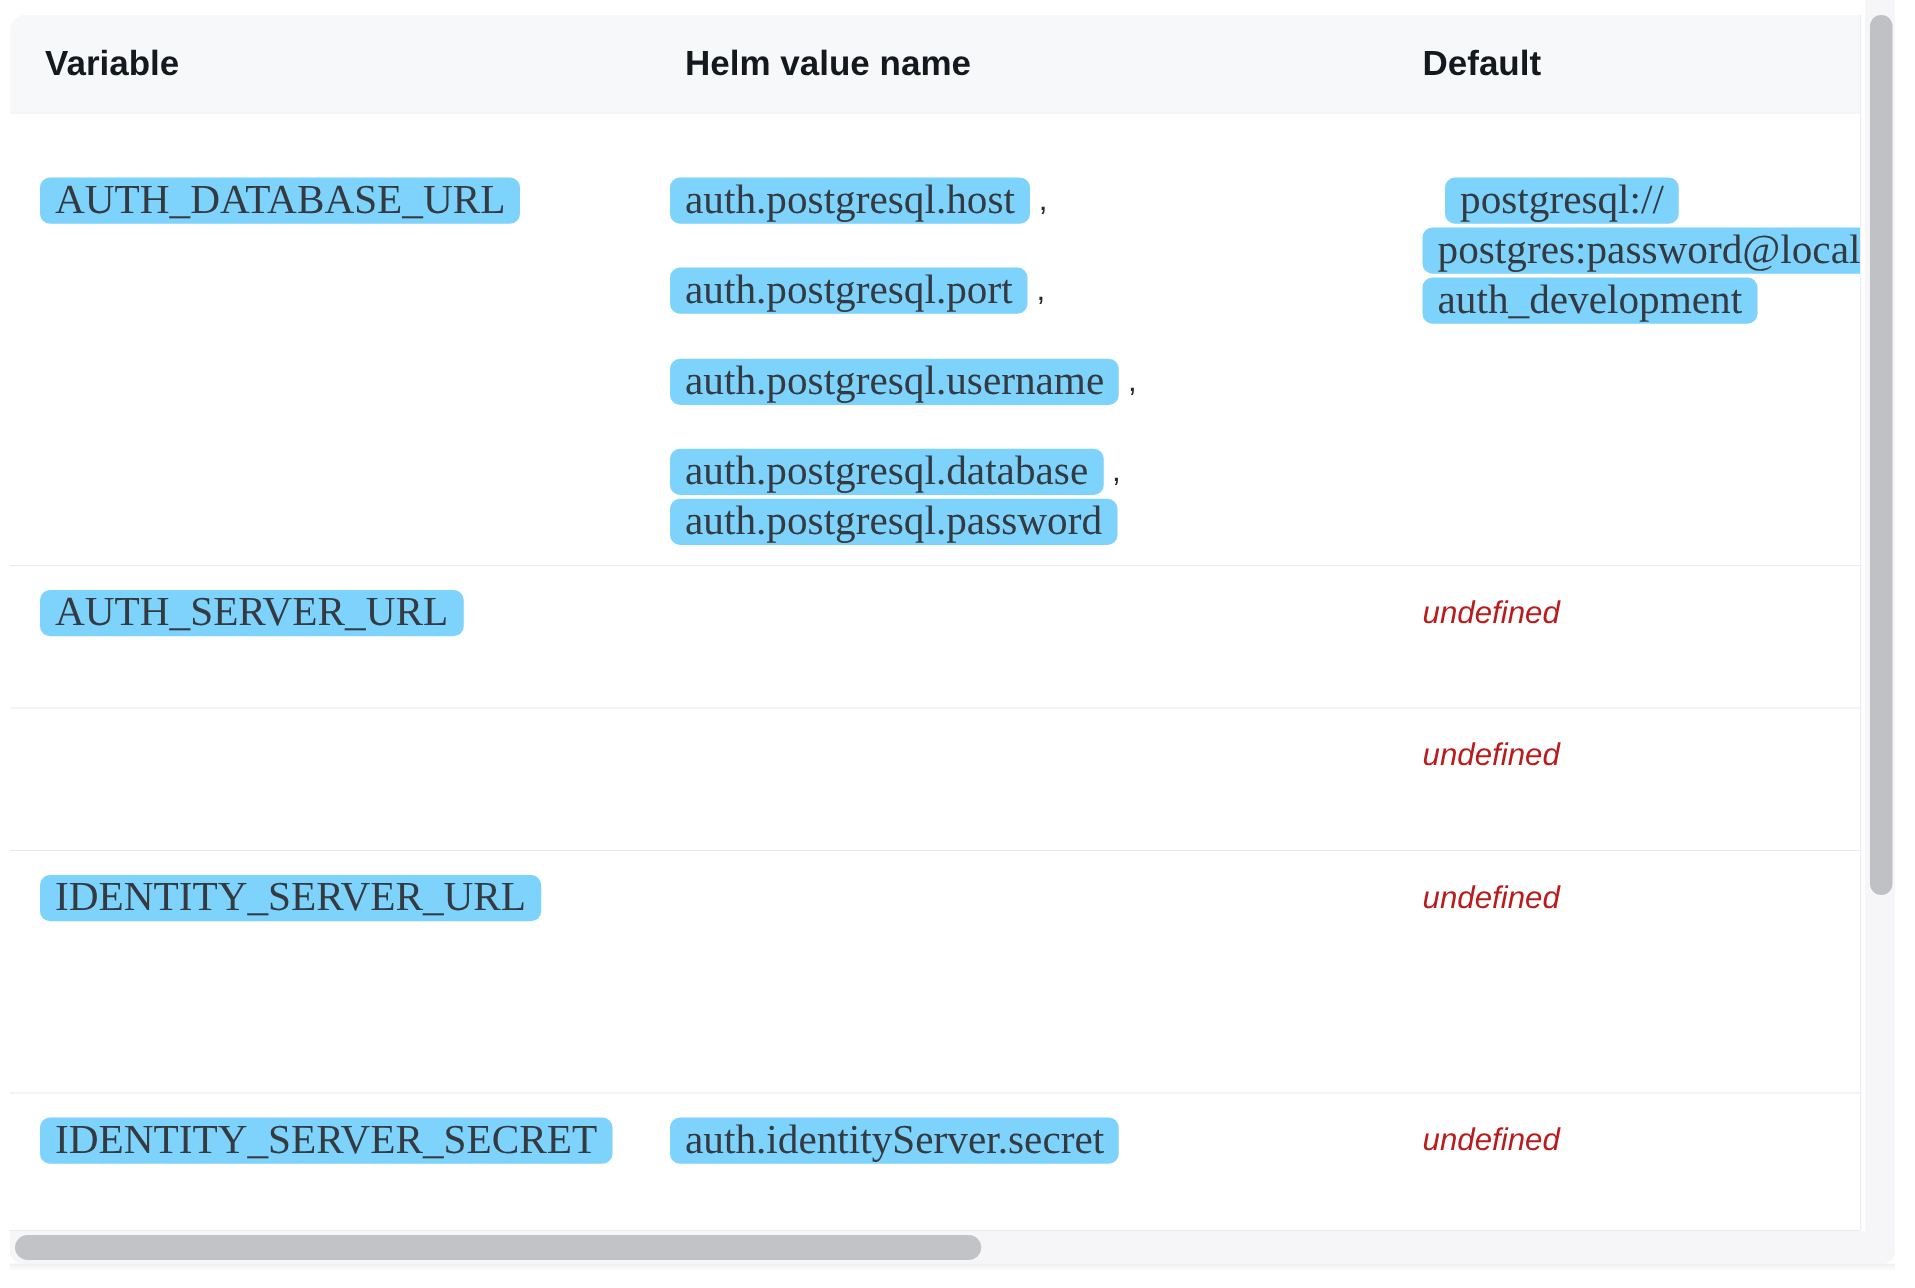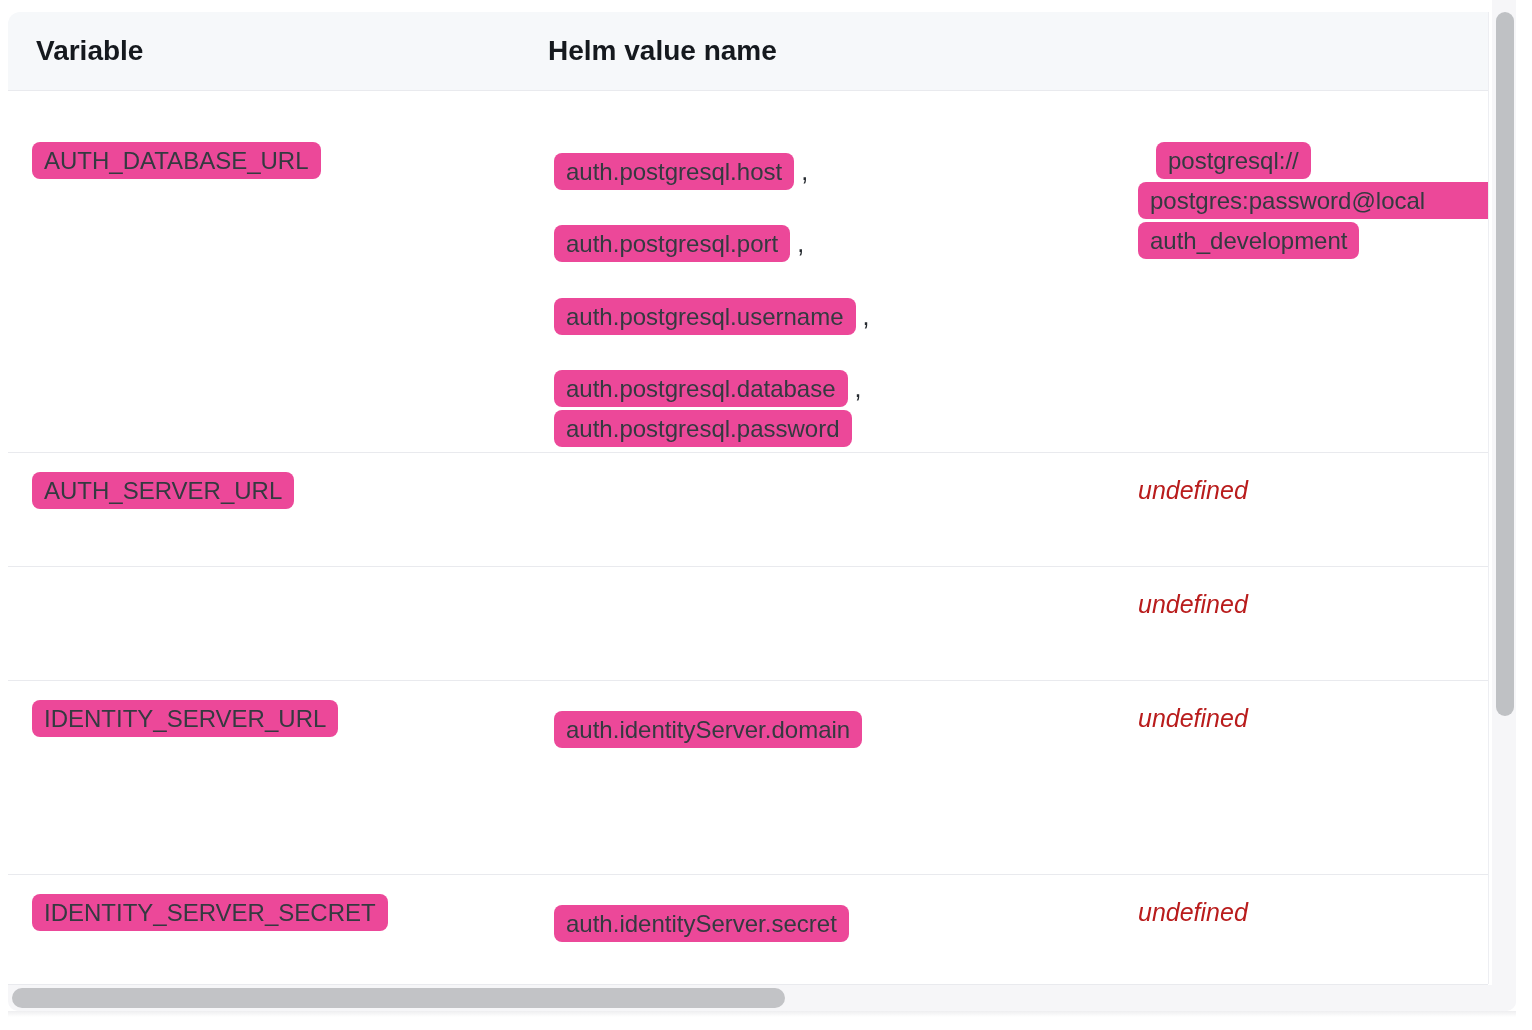--- a/index.html
+++ b/index.html
@@ -48,37 +48,37 @@
     position:absolute; left:1488px; top:12px; width:1px; height:972px;
     background:#edeef2;
   }
 
   
   .chip{
     box-sizing:border-box;
     display:inline-block;
     height:37px;
     padding:5px 12px;
-    background:#ec4899;
+    background:#7dd3fc;
     border-radius:8px;
-    font-family:Liberation Sans, sans-serif;
-    font-size:24px; line-height:27px;
+    font-family:Liberation Serif, serif;
+    font-size:33px; line-height:27px;
     color:#343a40;
     white-space:nowrap;
   }
   .chip.abs{position:absolute;}
 
   .vc{left:24px;}
   .row1 .vc{top:51px;}
   .vc.low{top:19px;text-align:center;}
 
   
   .hl{
-    position:absolute; left:546px;
-    display:flex; align-items:flex-start; gap:7px;margin-top:11px;
+    position:absolute; left:528px;
+    display:flex; align-items:flex-start; gap:7px;
   }
   .hl .chip{position:static;}
   .hl .sep{
     font-family:"Liberation Sans", sans-serif;
     font-size:25px; line-height:37px; color:#24292f;
   }
   .hl-a{top:51px}
   .hl-b{top:123px}
   .hl-c{top:196px}
   .hl-d{top:268px}
@@ -129,20 +129,21 @@
   }
 </style>
 </head>
 <body>
 
 <div class="screen">
 
   <div class="thead">
     <div class="th c2">Helm value name</div>
     <div class="th c1">Variable</div>
+    <div class="th c3">Default</div>
   </div>
 
   <div class="row row1">
     <span class="chip abs vc">AUTH_DATABASE_URL</span>
 
     <div class="hl hl-a">
       <span class="chip">auth.postgresql.host</span>
       <span class="sep">,</span>
     </div>
     <div class="hl hl-b">
@@ -170,23 +171,20 @@
     <span class="chip abs vc low">AUTH_SERVER_URL</span>
     <span class="undef">undefined</span>
   </div>
 
   <div class="row row3">
     <span class="undef">undefined</span>
   </div>
 
   <div class="row row4">
     <span class="chip abs vc low">IDENTITY_SERVER_URL</span>
-    <div class="hl hl-s">
-      <span class="chip">auth.identityServer.domain</span>
-    </div>
     <span class="undef">undefined</span>
   </div>
 
   <div class="row row5">
     <span class="chip abs vc low">IDENTITY_SERVER_SECRET</span>
     <div class="hl hl-s">
       <span class="chip">auth.identityServer.secret</span>
     </div>
     <span class="undef">undefined</span>
   </div>

